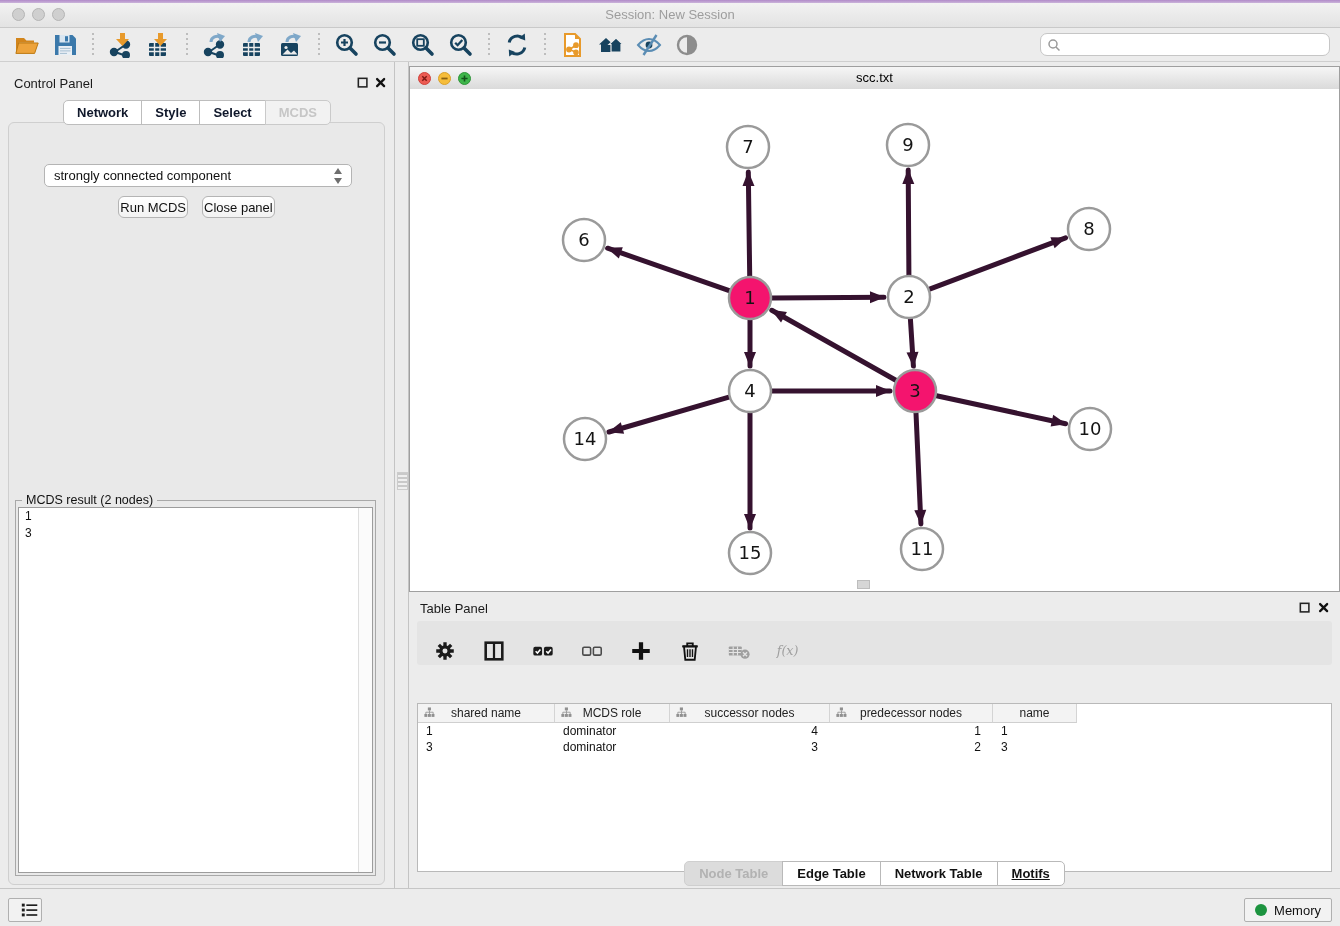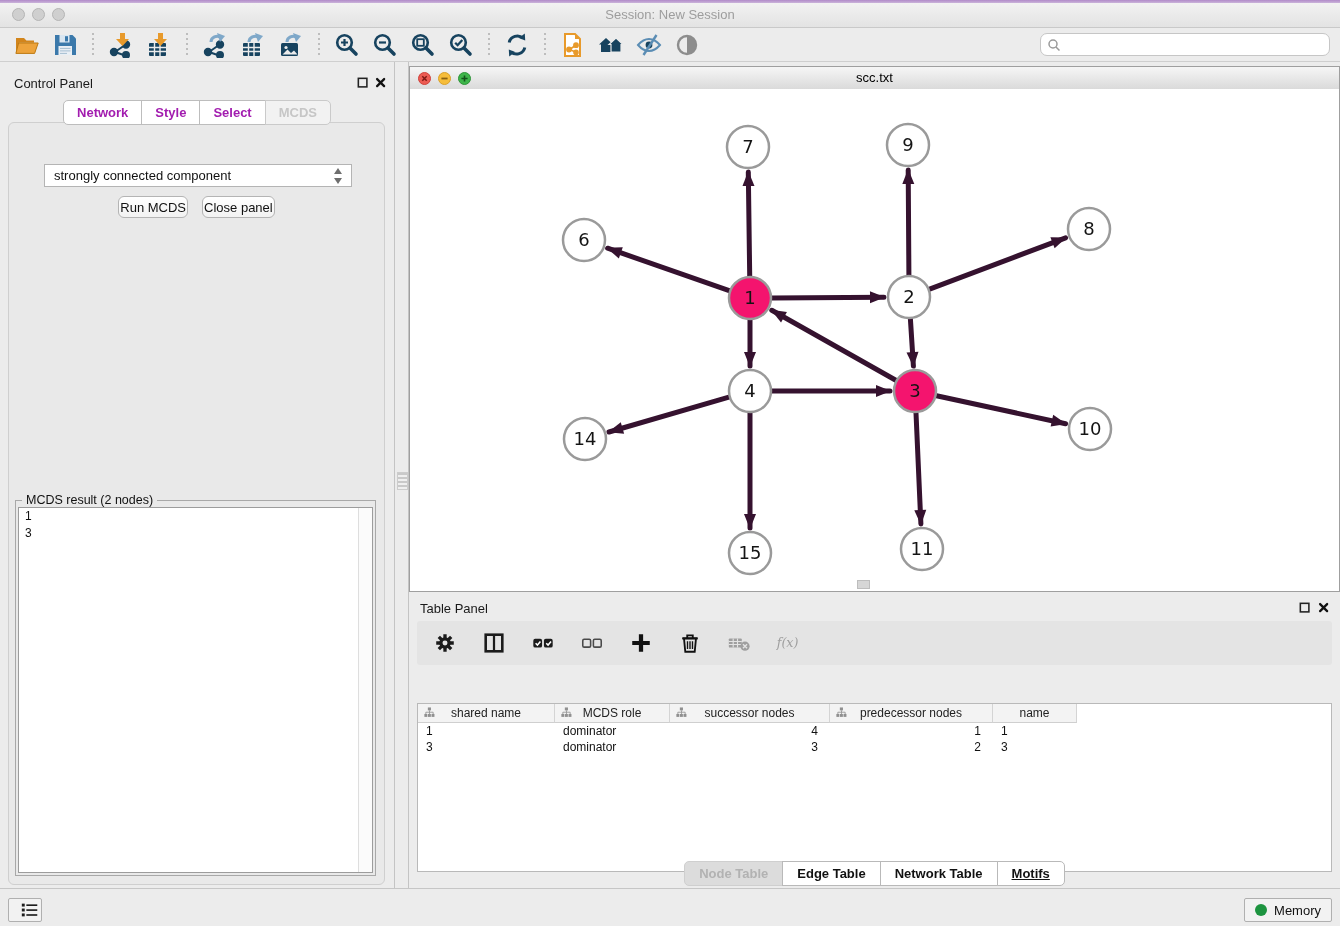--- a/index.html
+++ b/index.html
@@ -27,29 +27,29 @@
   .search-box{position:absolute;right:10px;top:33px;width:290px;height:23px;background:#fff;
     border:1px solid #c6c6c6;border-radius:7px;display:flex;align-items:center;padding-left:6px;box-sizing:border-box;}
   .search-box input{border:none;outline:none;flex:1;font-size:12px;font-family:"Liberation Sans",sans-serif;background:transparent;}
   
   .control-panel{position:absolute;left:0;top:67px;width:394px;height:826px;background:#ececec;}
   .panel-title{position:absolute;left:14px;top:9px;font-size:13px;color:#1a1a1a;}
   .ph-icon{position:absolute;top:9px;width:14px;height:14px;}
   .ph-icon svg{width:14px;height:14px;}
   .cp-tabs{position:absolute;left:0;top:33px;width:100%;text-align:center;z-index:3;}
   .cp-tab{display:inline-block;padding:4px 13px 4px;border:1px solid #bdbdbd;background:#fff;
-    font-size:13px;font-weight:bold;color:#a21caf;margin-left:-1px;position:relative;cursor:default;}
+    font-size:13px;font-weight:bold;color:#0f172a;margin-left:-1px;position:relative;cursor:default;}
   .cp-tab:first-child{border-radius:5px 0 0 5px;margin-left:0;}
   .cp-tab:last-child{border-radius:0 5px 5px 0;}
   .cp-tab.selected-disabled{color:#c6c6c6;background:#f2f2f2;border-color:#cacaca;}
   .cp-content{position:absolute;left:8px;top:55px;width:377px;bottom:8px;background:#e9e9e9;
     border:1px solid #cfcfcf;border-radius:6px;box-sizing:border-box;}
   .opt-label{margin-top:20px;text-align:center;font-size:13.5px;color:#111;}
   .criterion{position:absolute;left:35px;top:41px;width:308px;height:23px;background:#fff;
-    border:1px solid #b4b4b4;border-radius:0;box-sizing:border-box;font-size:13px;color:#111;
+    border:1px solid #b4b4b4;border-radius:5px;box-sizing:border-box;font-size:13px;color:#111;
     display:flex;align-items:center;padding-left:9px;}
   .stepper{position:absolute;right:7px;top:3px;width:11px;height:16px;}
   .stepper .up{position:absolute;top:0;left:1px;width:0;height:0;border-left:4.5px solid transparent;
     border-right:4.5px solid transparent;border-bottom:6px solid #6e6e6e;}
   .stepper .dn{position:absolute;bottom:0;left:1px;width:0;height:0;border-left:4.5px solid transparent;
     border-right:4.5px solid transparent;border-top:6px solid #6e6e6e;}
   .cp-buttons{position:absolute;left:0;top:73px;width:100%;display:flex;justify-content:center;gap:14px;}
   .btn{height:22px;background:linear-gradient(#ffffff,#f2f2f2);border:1px solid #b4b4b4;border-radius:6px;
     font-size:13px;color:#111;padding:0 1px;font-family:"Liberation Sans",sans-serif;}
   .result-group{position:absolute;left:6px;right:8px;top:377px;bottom:8px;border:1px solid #a8a8a8;}
@@ -69,21 +69,21 @@
   .net-titlebar{position:relative;height:22px;background:linear-gradient(#f6f6f6,#dadada);
     border-bottom:1px solid #b3b3b3;}
   .traffic{position:absolute;top:4px;width:13px;height:13px;}
   .net-title{position:absolute;left:0;right:0;top:3px;text-align:center;font-size:13px;color:#000;}
   .net-canvas{position:absolute;left:0;right:0;top:22px;bottom:0;background:#fff;}
   .net-grip{position:absolute;left:447px;bottom:2px;width:11px;height:7px;background:#d6d6d6;border:1px solid #bdbdbd;}
   .nlabel{font-family:"DejaVu Sans",sans-serif;font-size:18px;fill:#141414;}
   
   .table-panel{position:absolute;left:409px;top:595px;width:931px;height:293px;background:#ececec;}
   .tp-toolbar{position:absolute;left:8px;right:8px;top:26px;height:44px;background:#e4e4e4;border-radius:3px;
-    display:flex;align-items:center;padding-left:14px;gap:21px;box-sizing:border-box;}
+    display:flex;align-items:flex-end;padding-left:14px;gap:21px;box-sizing:border-box;}
   .tt-icon{width:28px;height:28px;display:flex;align-items:center;justify-content:center;}
   .tt-icon svg{width:24px;height:24px;}
   .data-table{position:absolute;left:8px;right:8px;top:81px;height:169px;background:#fff;
     border:1px solid #b9b9b9;box-sizing:border-box;overflow:hidden;margin-top:27px;}
   .thead{display:flex;height:19px;}
   .th{position:relative;box-sizing:border-box;background:#f3f3f3;border-right:1px solid #d4d4d4;
     border-bottom:1px solid #cfcfcf;display:flex;align-items:center;justify-content:center;
     font-size:12px;color:#222;flex:0 0 auto;}
   .th .col-icon{position:absolute;left:6px;top:3px;}
   .tr{display:flex;height:16px;align-items:center;font-size:12px;color:#111;}

